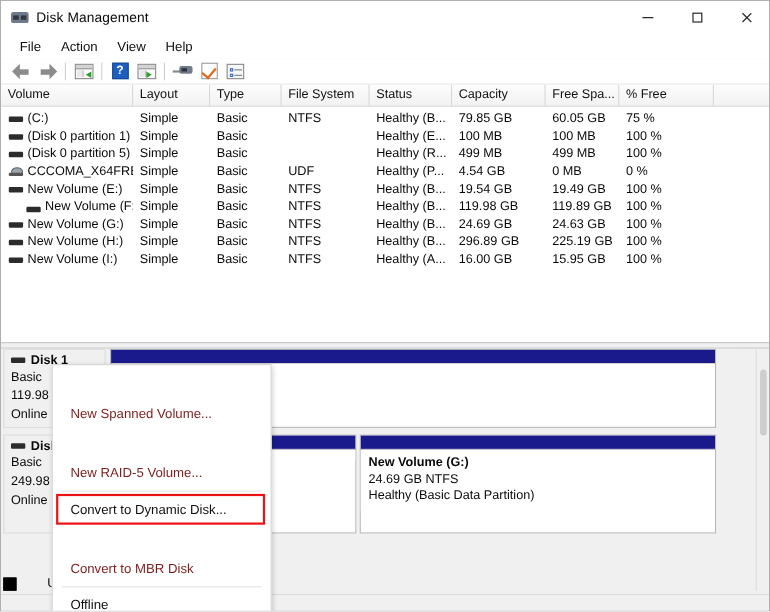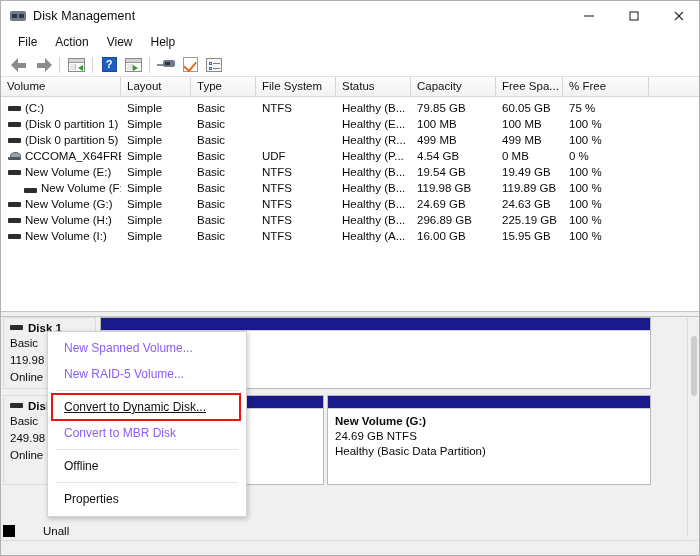--- a/index.html
+++ b/index.html
@@ -189,21 +189,21 @@
     position:absolute; left:46px; top:330px; width:200px;
     background:#ffffff; border:1px solid #d3d3d3;
     box-shadow: 1px 2px 5px rgba(0,0,0,.22);
     padding:3px 0 4px 0;
   }
   .ctx-item {
     height:26px; line-height:26px; padding-left:16px;
     font-size:12px; color:#101010; white-space:nowrap;
     position:relative;
   }
-  .ctx-item.disabled { color:#8b5cf6; }
+  .ctx-item.disabled { color:#7f1d1d;margin-top:28px; }
   .ctx-sep { height:1px; background:#e4e4e4; margin:3px 8px; }
   .ctx-item.highlighted {
     outline:2px solid #ee1111; outline-offset:-1px;
     margin:0 6px 0 4px; padding-left:12px;
   }
 </style>
 </head>
 <body>
 
 <div id="app">
@@ -509,21 +509,21 @@
       <div class="thumb"></div>
     </div>
   </div>
 
   <div class="statusbar"></div>
 
   <div class="ctxmenu" id="ctxmenu">
       <div class="ctx-item disabled">New Spanned Volume...</div>
       <div class="ctx-item disabled">New RAID-5 Volume...</div>
       <div class="ctx-sep"></div>
-      <div class="ctx-item highlighted" style="outline-color: rgb(238, 17, 17); text-decoration: underline;">Convert to Dynamic Disk...</div>
+      <div class="ctx-item highlighted" style="outline-color: rgb(238, 17, 17);">Convert to Dynamic Disk...</div>
       <div class="ctx-item disabled">Convert to MBR Disk</div>
       <div class="ctx-sep"></div>
       <div class="ctx-item">Offline</div>
       <div class="ctx-sep"></div>
       <div class="ctx-item">Properties</div>
     </div>
 
 </div>
 
 </body></html>

